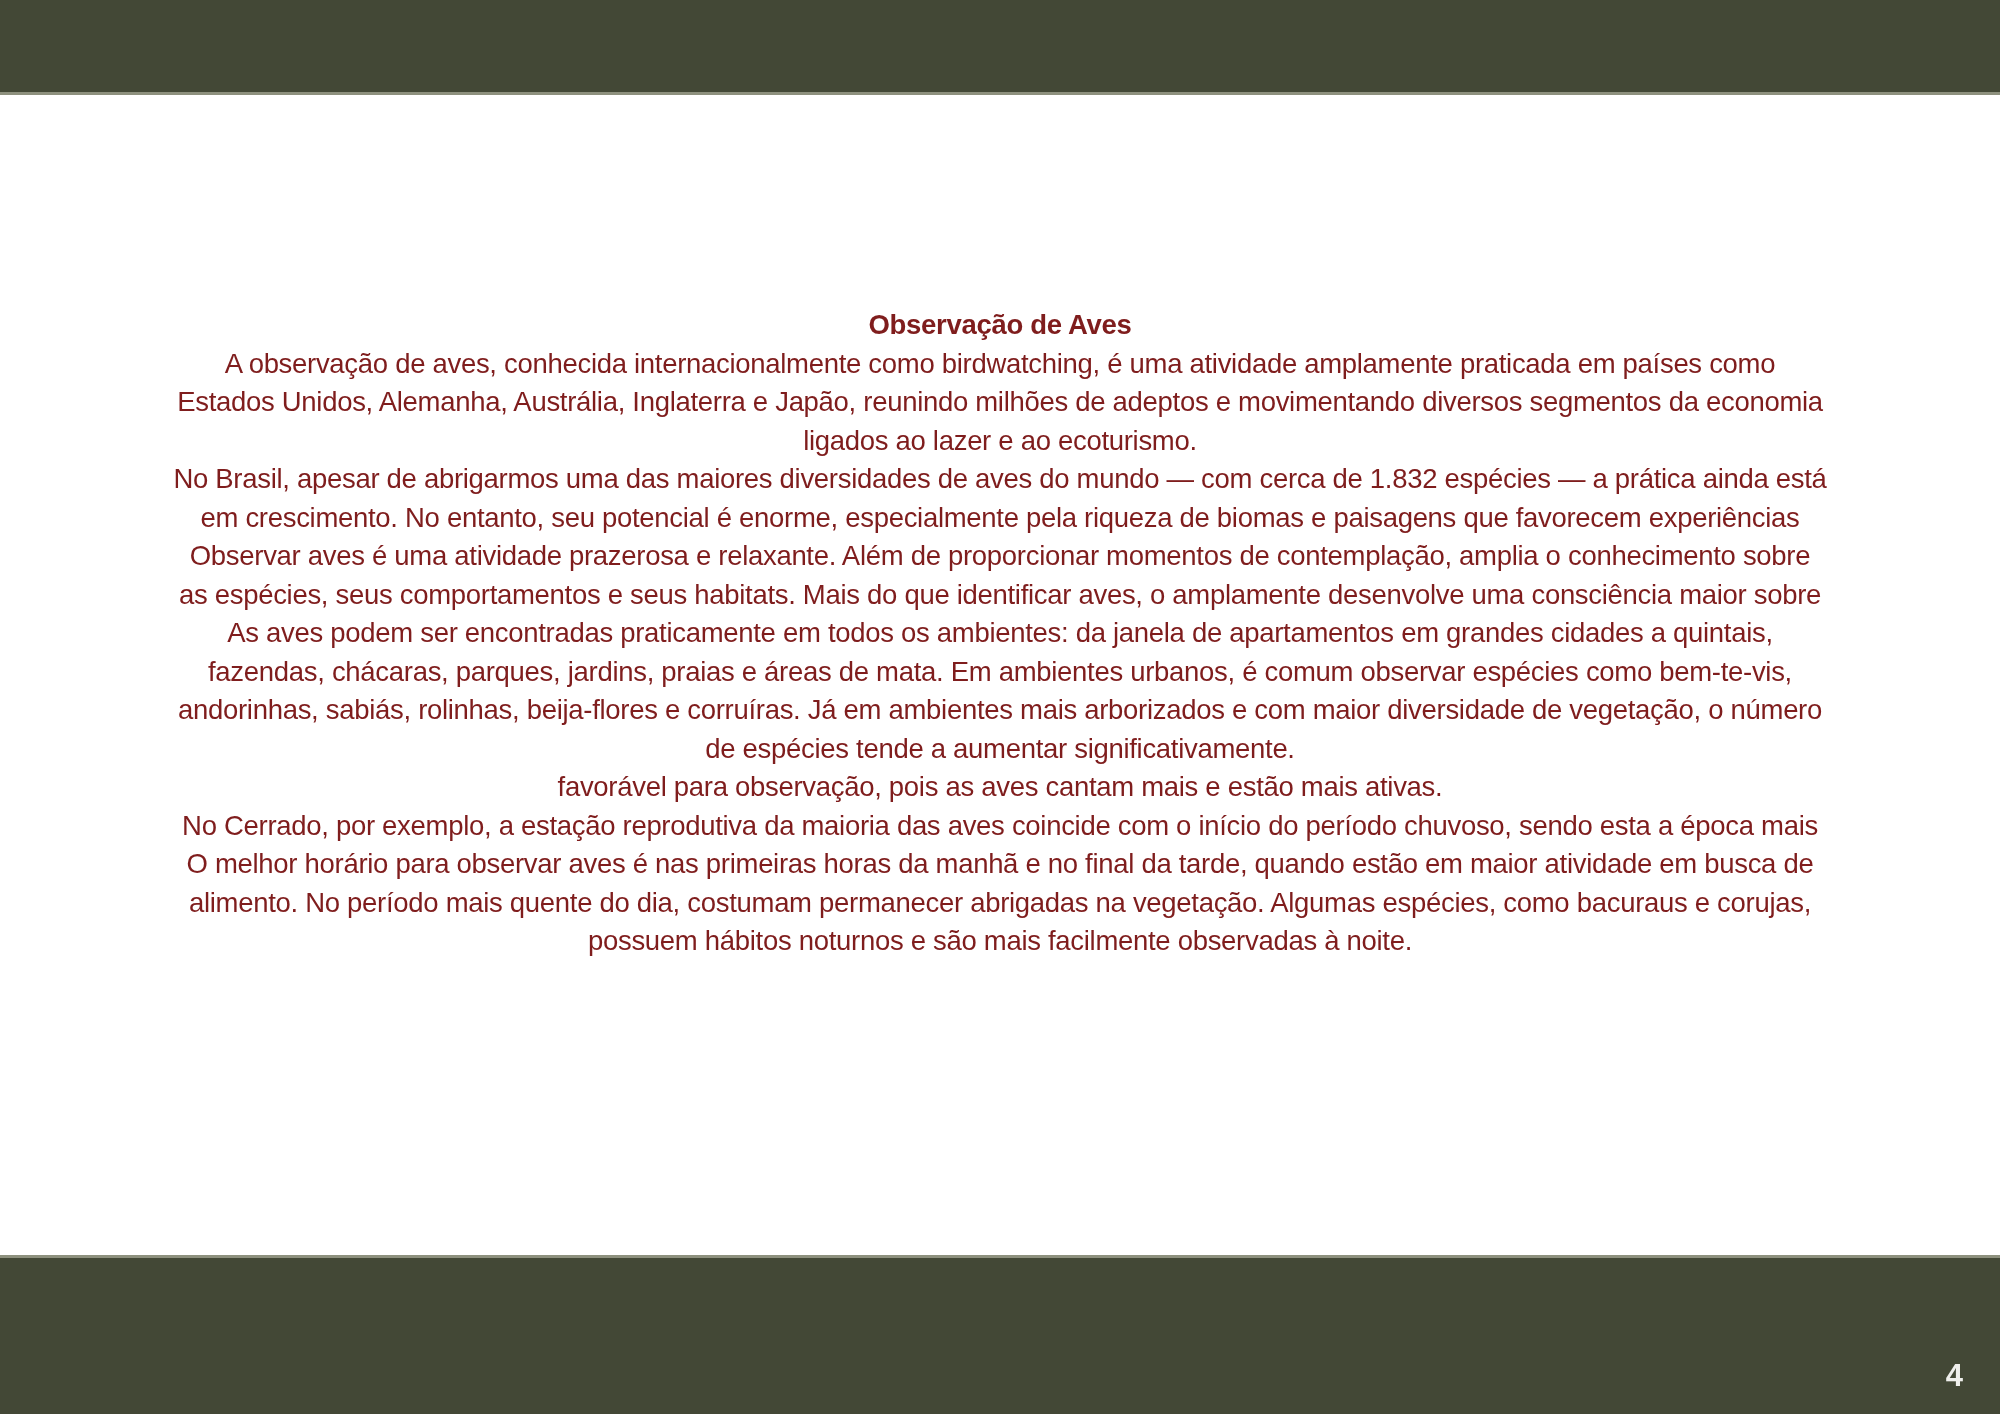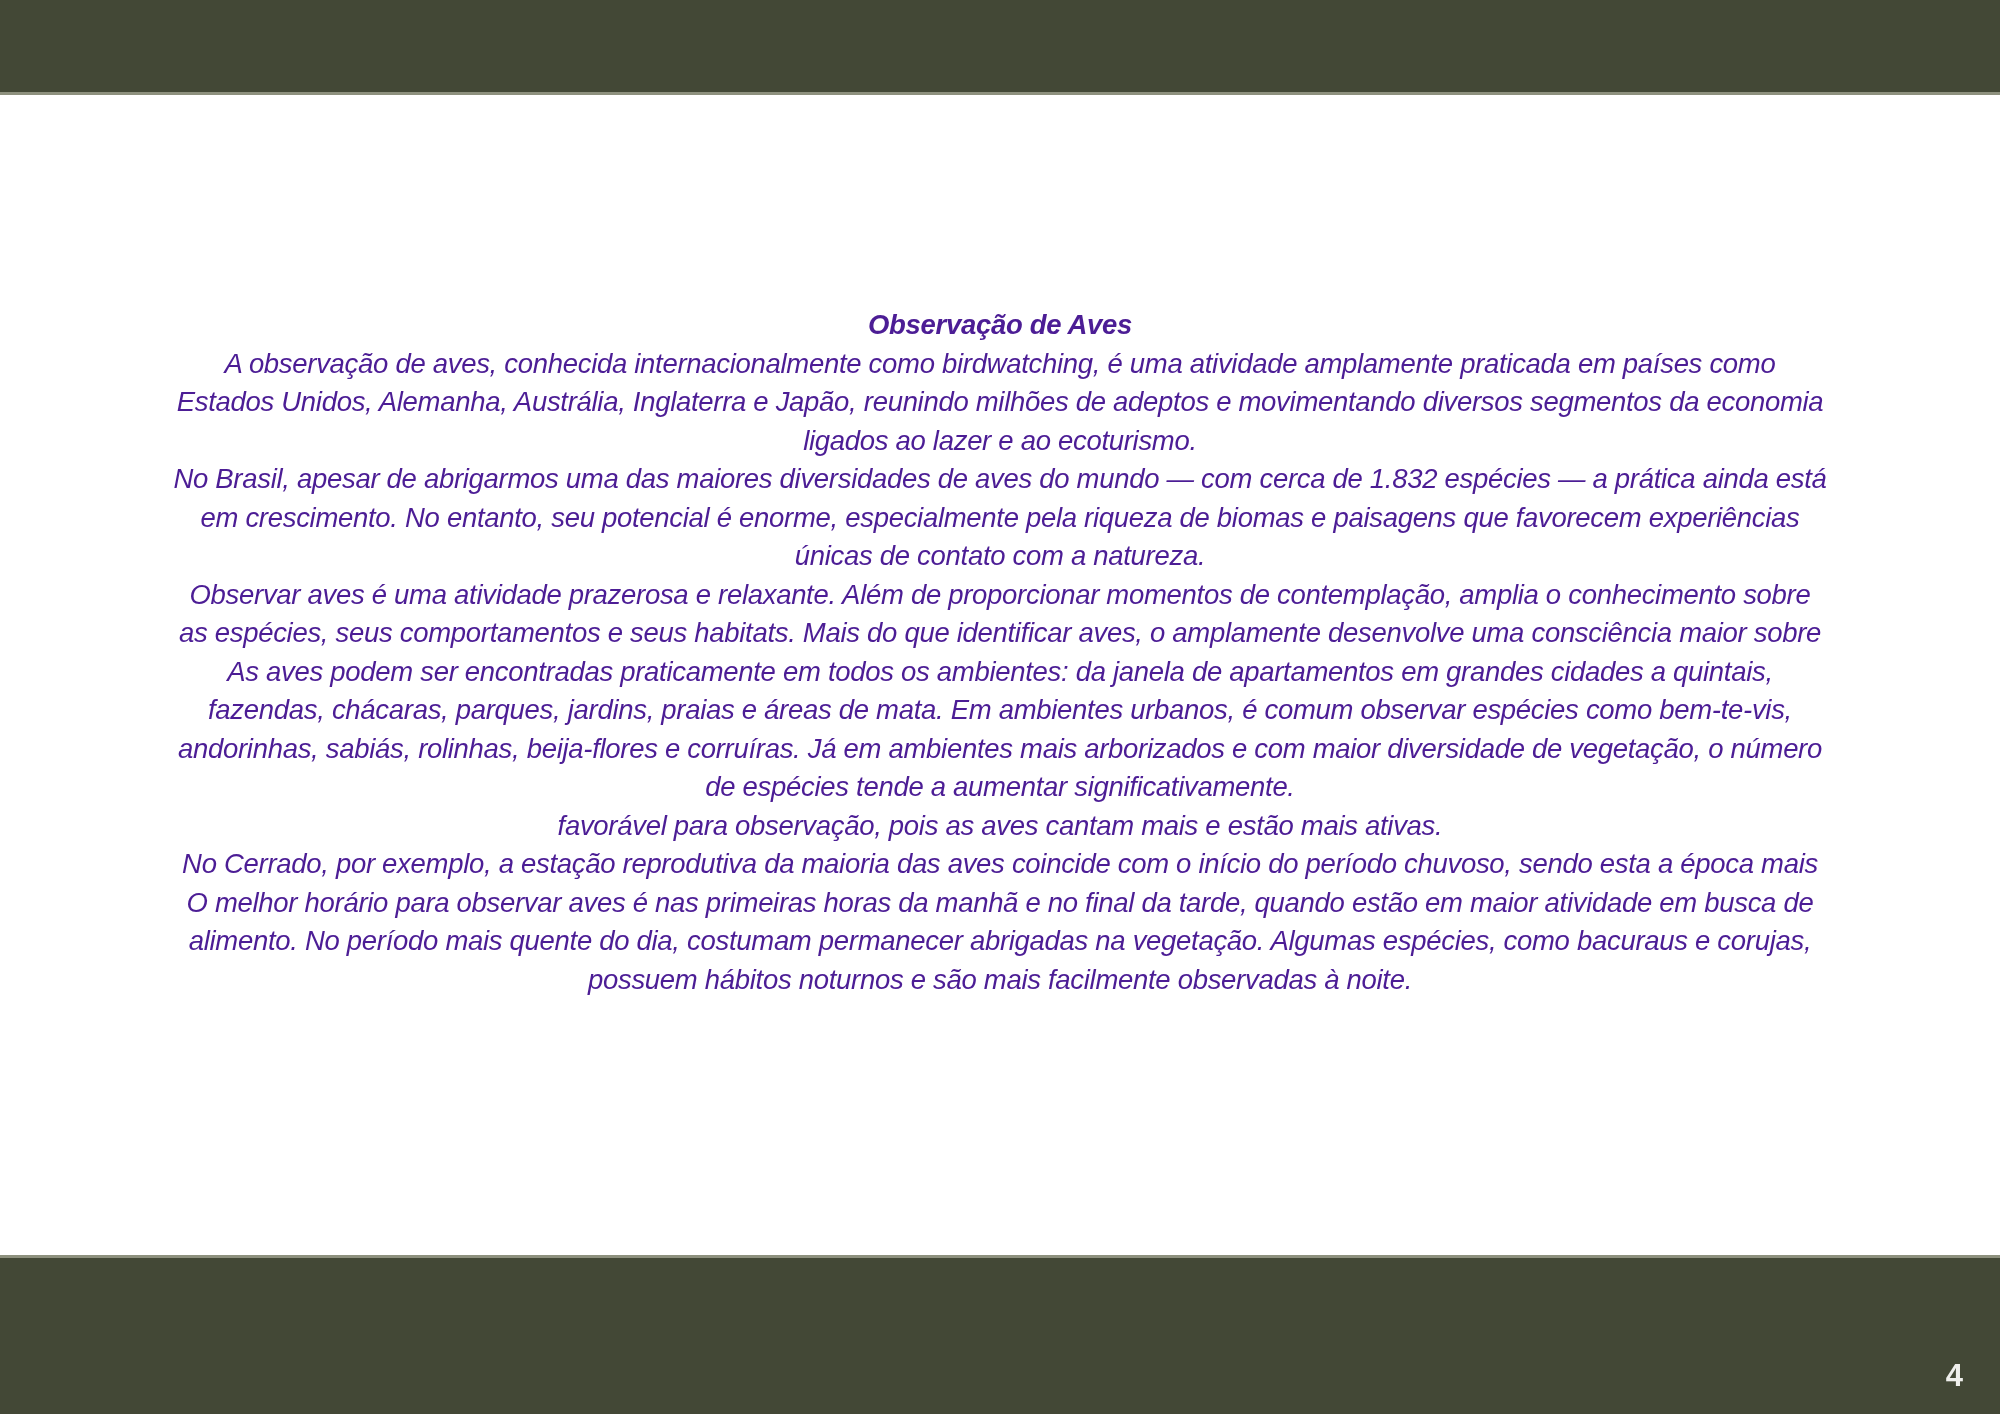--- a/index.html
+++ b/index.html
@@ -30,23 +30,22 @@
   .content {
     position: absolute;
     top: 95px;
     left: 130px;
     right: 130px;
   }
   .textblock { padding-top: 211px; }
   .line {
     font-size: 27.5px;
     line-height: 38.5px;
-    font-style: italic;
     letter-spacing: -0.3px;
-    color: #4c1d95;
+    color: #7f1d1d;
     white-space: nowrap;
   }
   .center { text-align: center; }
   .left   { text-align: center; }
   .title-line {
     font-weight: bold;
     text-align: center;
   }
   .page-num {
     position: absolute;
@@ -70,21 +69,20 @@
       <div class="line title-line">Observação de Aves</div>
       <div>
           <div class="paragraph">
             <div class="line center">A observação de aves, conhecida internacionalmente como birdwatching, é uma atividade amplamente praticada em países como</div>
             <div class="line center">Estados Unidos, Alemanha, Austrália, Inglaterra e Japão, reunindo milhões de adeptos e movimentando diversos segmentos da economia</div>
             <div class="line center">ligados ao lazer e ao ecoturismo.</div>
           </div>
           <div class="paragraph">
             <div class="line center">No Brasil, apesar de abrigarmos uma das maiores diversidades de aves do mundo — com cerca de 1.832 espécies — a prática ainda está</div>
             <div class="line center">em crescimento. No entanto, seu potencial é enorme, especialmente pela riqueza de biomas e paisagens que favorecem experiências</div>
-            <div class="line center">únicas de contato com a natureza.</div>
           </div>
           <div class="paragraph">
             <div class="line center">Observar aves é uma atividade prazerosa e relaxante. Além de proporcionar momentos de contemplação, amplia o conhecimento sobre</div>
             <div class="line center">as espécies, seus comportamentos e seus habitats. Mais do que identificar aves, o amplamente desenvolve uma consciência maior sobre</div>
           </div>
           <div class="paragraph">
             <div class="line center">As aves podem ser encontradas praticamente em todos os ambientes: da janela de apartamentos em grandes cidades a quintais,</div>
             <div class="line center">fazendas, chácaras, parques, jardins, praias e áreas de mata. Em ambientes urbanos, é comum observar espécies como bem-te-vis,</div>
             <div class="line center">andorinhas, sabiás, rolinhas, beija-flores e corruíras. Já em ambientes mais arborizados e com maior diversidade de vegetação, o número</div>
             <div class="line center">de espécies tende a aumentar significativamente.</div>

